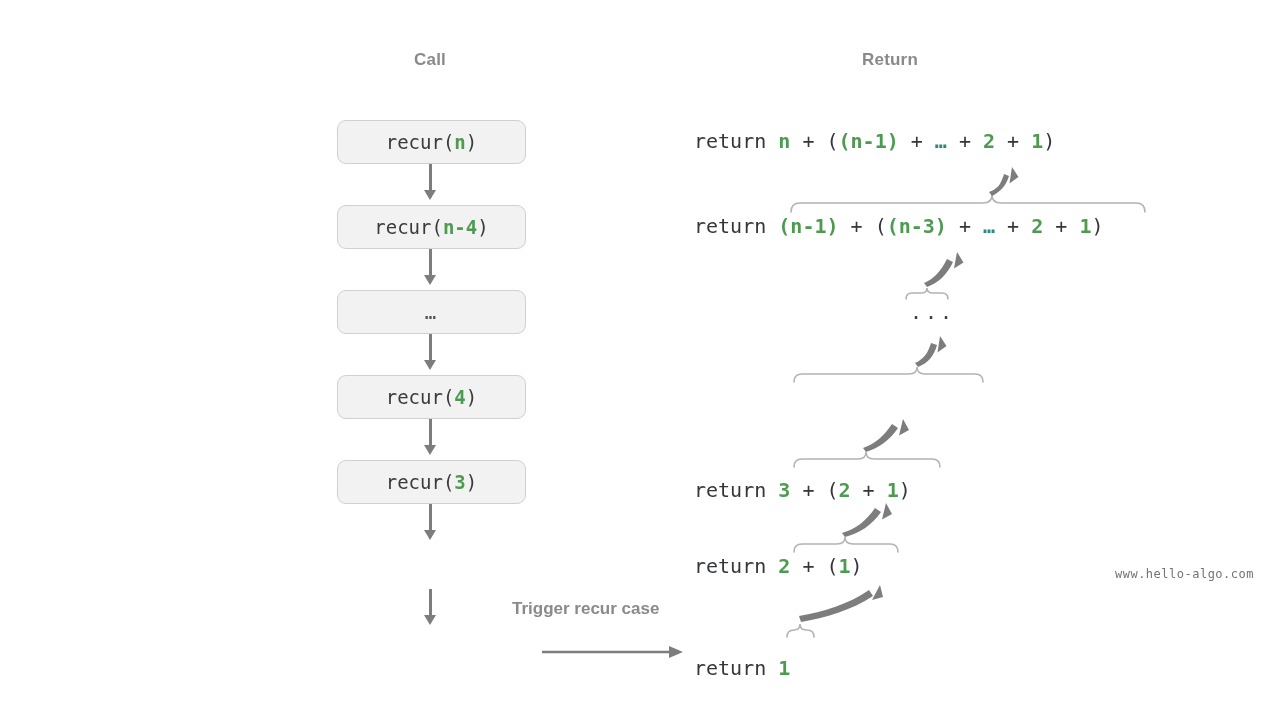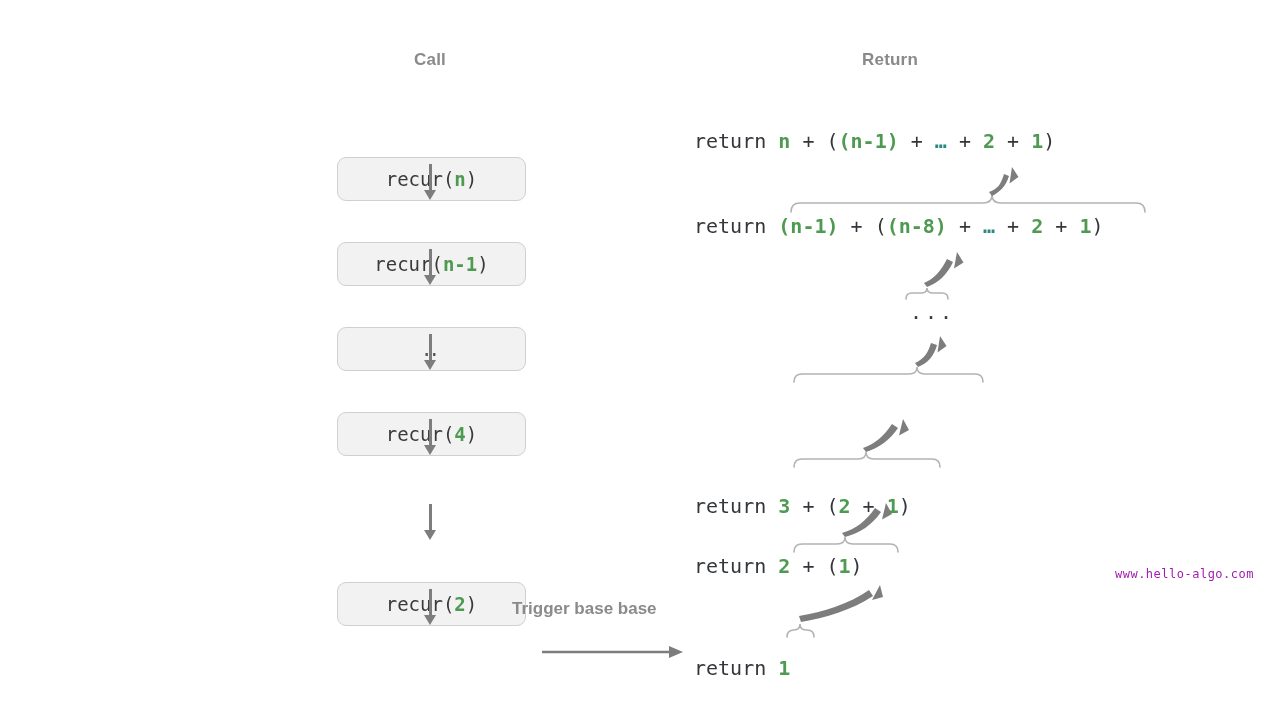--- a/index.html
+++ b/index.html
@@ -18,21 +18,21 @@
   #head-call{left:330px;top:50px;width:200px;}
   #head-return{left:790px;top:50px;width:200px;}
 
   
   .frame{
     position:absolute;left:337px;width:189px;height:44px;
     background:#f2f2f2;border:1px solid #d0d0d0;border-radius:9px;
     box-sizing:border-box;
     display:flex;align-items:center;justify-content:center;
     font-family:"DejaVu Sans Mono","Liberation Mono",monospace;
-    font-size:19px;color:#3a3a3a;letter-spacing:0px;margin-top:37px;
+    font-size:19px;color:#3a3a3a;letter-spacing:0px;
   }
   .frame .g{color:#4e9a51;font-weight:bold;}
   .frame.dots{color:#555;font-size:19px;letter-spacing:2px;}
 
   
   .vconn{position:absolute;left:429px;width:3px;background:#7d7d7d;}
   .vhead{
     position:absolute;left:424px;width:0;height:0;
     border-left:6.5px solid transparent;border-right:6.5px solid transparent;
     border-top:10px solid #7d7d7d;
@@ -59,47 +59,47 @@
   
   .trigger{
     position:absolute;font-weight:bold;font-size:17px;color:#8a8a8a;
     white-space:nowrap;
   }
 
   
   .wm{
     position:absolute;right:26px;bottom:14px;
     font-family:"DejaVu Sans Mono","Liberation Mono",monospace;
-    font-size:12px;color:#a21caf;letter-spacing:.5px;margin-top:22px;
+    font-size:12px;color:#737373;letter-spacing:.5px;margin-top:22px;
   }
 
   svg.overlay{position:absolute;left:0;top:0;width:1280px;height:720px;pointer-events:none;}
 </style>
 </head>
 <body>
 
 <div class="stage">
 
   <div class="col-head" id="head-call">Call</div>
   <div class="col-head" id="head-return">Return</div>
 
   <div class="frame" style="top:120px">
     <span><span>recur(</span><span class="g">n</span><span>)</span></span>
   </div>
   <div class="frame" style="top:205px">
-    <span><span>recur(</span><span class="g">n-1</span><span>)</span></span>
+    <span><span>recur(</span><span class="g">n-4</span><span>)</span></span>
   </div>
   <div class="frame dots" style="top:290px">
     <span>…</span>
   </div>
   <div class="frame" style="top:375px">
     <span><span>recur(</span><span class="g">4</span><span>)</span></span>
   </div>
-  <div class="frame" style="top:545px">
-    <span><span>recur(</span><span class="g">2</span><span>)</span></span>
+  <div class="frame" style="top:460px">
+    <span><span>recur(</span><span class="g">3</span><span>)</span></span>
   </div>
 
   <div class="vconn" style="top:164px;height:29px"></div>
   <div class="vhead" style="top:190px"></div>
 
   <div class="vconn" style="top:249px;height:29px"></div>
   <div class="vhead" style="top:275px"></div>
 
   <div class="vconn" style="top:334px;height:29px"></div>
   <div class="vhead" style="top:360px"></div>
@@ -111,39 +111,39 @@
   <div class="vhead" style="top:530px"></div>
 
   <div class="vconn" style="top:589px;height:29px"></div>
   <div class="vhead" style="top:615px"></div>
 
   <div class="ret" style="left:694px;top:131px">
     <span class="kw">return </span><span class="g">n</span><span class="op"> + (</span><span class="g">(n-1)</span><span class="op"> + </span><span class="t">…</span><span class="op"> + </span><span class="g">2</span><span class="op"> + </span><span class="g">1</span><span class="op">)</span>
   </div>
 
   <div class="ret" style="left:694px;top:216px">
-    <span class="kw">return </span><span class="g">(n-1)</span><span class="op"> + (</span><span class="g">(n-8)</span><span class="op"> + </span><span class="t">…</span><span class="op"> + </span><span class="g">2</span><span class="op"> + </span><span class="g">1</span><span class="op">)</span>
+    <span class="kw">return </span><span class="g">(n-1)</span><span class="op"> + (</span><span class="g">(n-3)</span><span class="op"> + </span><span class="t">…</span><span class="op"> + </span><span class="g">2</span><span class="op"> + </span><span class="g">1</span><span class="op">)</span>
   </div>
 
   <div class="midDots" style="left:910px;top:300px">...</div>
 
 
-  <div class="ret" style="left:694px;top:496px">
+  <div class="ret" style="left:694px;top:480px">
     <span class="kw">return </span><span class="g">3</span><span class="op"> + (</span><span class="g">2</span><span class="op"> + </span><span class="g">1</span><span class="op">)</span>
   </div>
 
   <div class="ret" style="left:694px;top:556px">
     <span class="kw">return </span><span class="g">2</span><span class="op"> + (</span><span class="g">1</span><span class="op">)</span>
   </div>
 
   <div class="ret" style="left:694px;top:658px">
     <span class="kw">return </span><span class="g">1</span>
   </div>
 
-  <div class="trigger" style="left:512px;top:599px">Trigger base base</div>
+  <div class="trigger" style="left:512px;top:599px">Trigger recur case</div>
 
   <svg class="overlay" viewBox="0 0 1280 720">
     <defs>
       <style>
         .brace{fill:none;stroke:#b3b3b3;stroke-width:1.6;stroke-linecap:round;}
         .curve{fill:#7d7d7d;}
         .ahead{fill:#7d7d7d;}
         .sline{stroke:#7d7d7d;stroke-width:2.4;fill:none;}
       </style>
     </defs>

